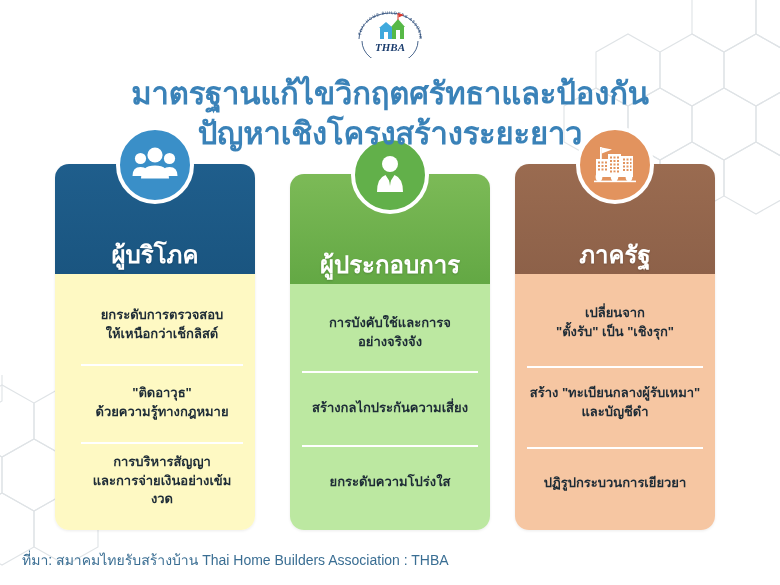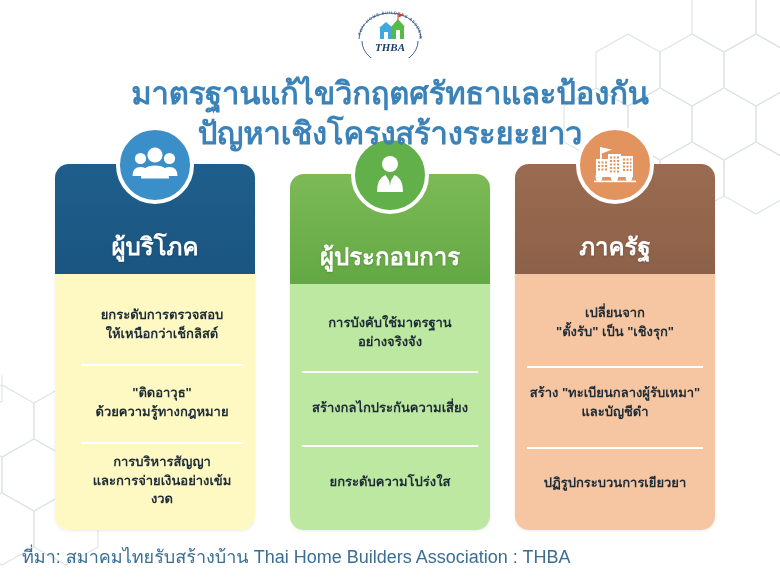--- a/index.html
+++ b/index.html
@@ -87,21 +87,20 @@
     display: flex;
     flex-direction: column;
   }
 
   .col-head {
     height: 110px;
     position: relative;
     display: flex;
     align-items: flex-end;
     justify-content: center;
-    padding-bottom: 8px;
     box-sizing: border-box;
   }
   .col-head-title {
     color: #ffffff;
     font-size: 24px;
     font-weight: bold;
     text-shadow: 0 1px 2px rgba(0,0,0,0.18);
   }
 
   .col-body {
@@ -155,21 +154,21 @@
 
   .theme-orange .col-head { background: linear-gradient(180deg,#9a6b50 0%,#8d6149 100%); }
   .theme-orange .col-body { background: #f6c6a2; gap: 7px; }
   .theme-orange .icon-badge { background: #e2935e; }
 
   
   .footer {
     position: absolute;
     left: 22px;
     bottom: 14px;
-    font-size: 18px;
+    font-size: 14px;
     color: #3a6e93;
     z-index: 3;
   }
 </style>
 </head>
 <body>
 
 <svg class="hex-layer hex-tr" viewBox="0 0 250 230" xmlns="http://www.w3.org/2000/svg">
   <g fill="none" stroke="#dfe3e6" stroke-width="1.1">
     <polygon points="60,62 92,44 124,62 124,98 92,116 60,98"></polygon>
@@ -288,21 +287,21 @@
         <polygon points="17.5,20 22.5,20 21.2,24 20,32 18.8,24" fill="#62b04a"></polygon>
       </svg>
     </div>
     <div class="col-inner">
       <div class="col-head">
         <span class="col-head-title">ผู้ประกอบการ</span>
       </div>
       <div class="col-body">
         <div class="item">
           <span>
-            <span>การบังคับใช้มาตรฐาน</span><br>
+            <span>การบังคับใช้และการจ</span><br>
             <span>อย่างจริงจัง</span>
           </span>
         </div>
         <div class="item">
           <span>สร้างกลไกประกันความเสี่ยง</span>
         </div>
         <div class="item">
           <span>ยกระดับความโปร่งใส</span>
         </div>
       </div>

